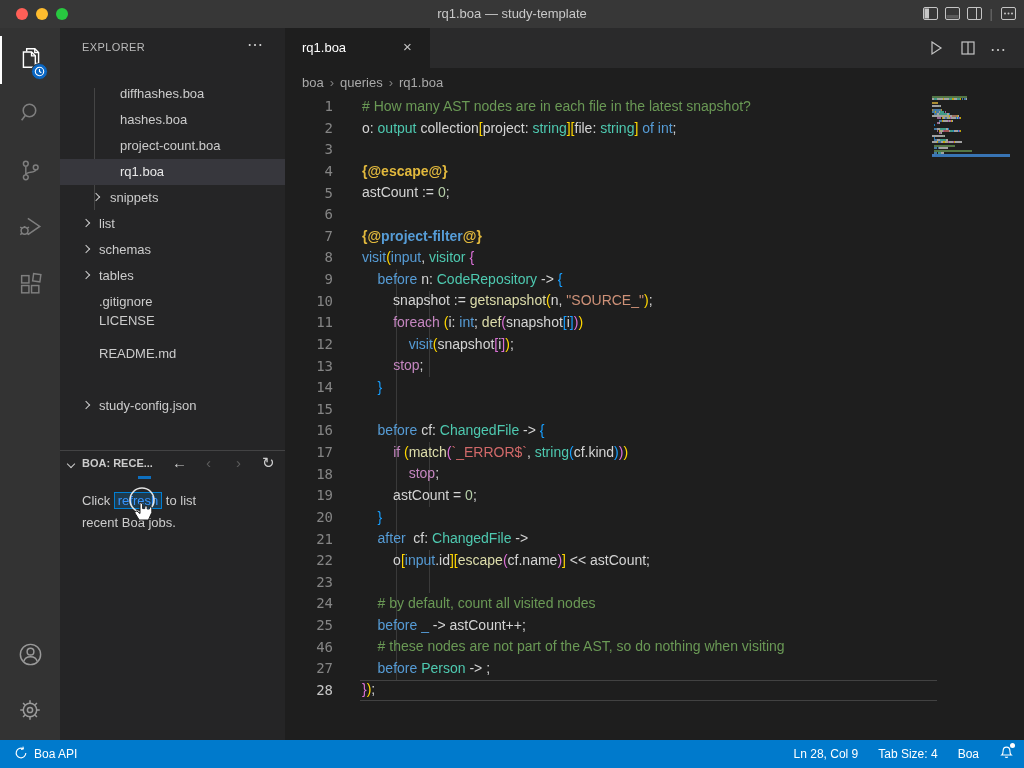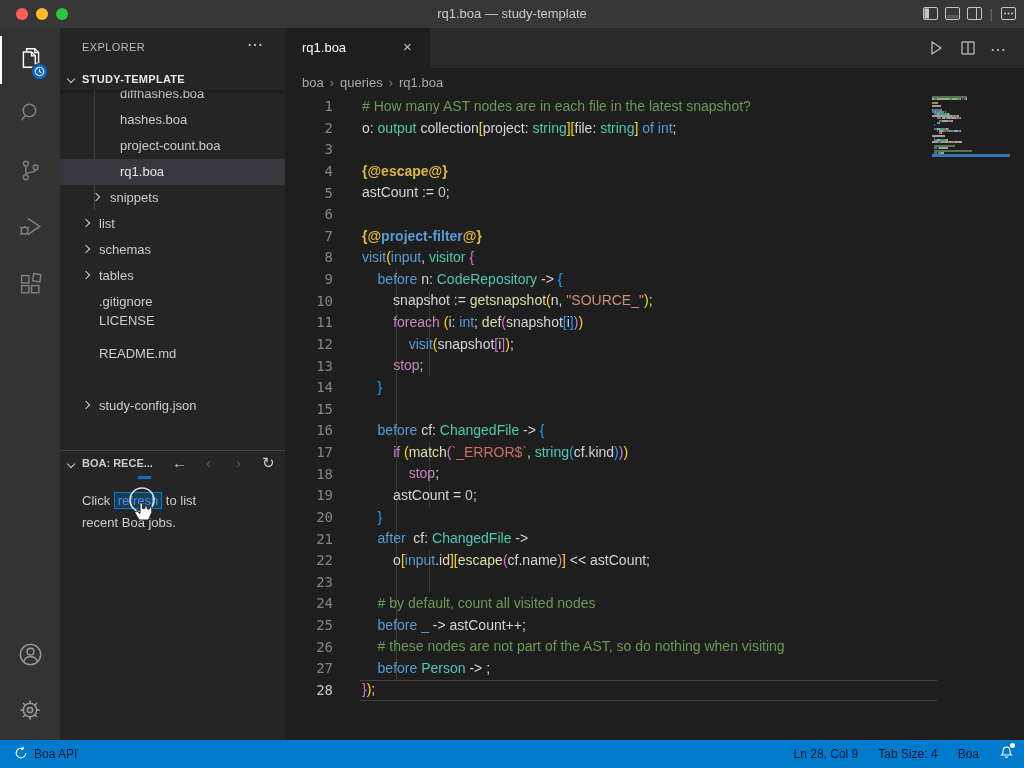--- a/index.html
+++ b/index.html
@@ -72,21 +72,21 @@
   .iguide { position:absolute; width:1px; background:#3a3a3a; }
   #curline { position:absolute; left:75px; width:577px; height:21.62px;
     border-top:1px solid #424242; border-bottom:1px solid #424242; }
   #minimap { position:absolute; left:647px; top:68px; width:80px; }
   .mm-line { height:2.15px; white-space:nowrap; overflow:hidden; }
   .mm-line span { display:inline-block; height:2px; vertical-align:top; }
   #mm-band { position:absolute; left:647px; width:78px; height:2.6px; background:#3a79bd; opacity:.95; }
 
   
   #statusbar { position:absolute; left:0; top:740px; width:1024px; height:28px; background:#007acc;
-    color:#0f172a; font-size:12px; }
+    color:#ffffff; font-size:12px; }
   #status-left { position:absolute; left:14px; top:0; height:28px; display:flex; align-items:center; gap:6px; }
   #status-right { position:absolute; right:10px; top:0; height:28px; display:flex; align-items:center; gap:20px; }
   .bell-wrap { position:relative; }
   .bell-dot { position:absolute; right:-1px; top:-2px; width:5px; height:5px; border-radius:50%; background:#ffffff; }
 </style>
 </head>
 <body>
 
 <div id="titlebar">
   <span class="tl" style="left:16px;background:#ff5f57"></span>
@@ -196,24 +196,20 @@
         <path d="M12 3 V5.8 M12 18.2 V21 M21 12 H18.2 M5.8 12 H3 M18.4 5.6 L16.4 7.6 M7.6 16.4 L5.6 18.4 M18.4 18.4 L16.4 16.4 M7.6 7.6 L5.6 5.6"></path>
       </svg>
     </span>
   </div>
 </div>
 
 <div id="sidebar">
   <div id="explorer-title">EXPLORER</div>
   <div id="explorer-more">⋯</div>
 
-  <div id="root-row">
-    <span class="chev down" style="position:absolute;left:8px;top:6px"></span>
-    <span id="root-label">STUDY-TEMPLATE</span>
-  </div>
 
   <div id="tree">
     <div id="tree-guide"></div>
   <div class="tree-row" style="top: -7px;">
         <span class="lbl" style="left: 60px;">diffhashes.boa</span>
       </div>
       <div class="tree-row" style="top: 19px;">
         <span class="lbl" style="left: 60px;">hashes.boa</span>
       </div>
       <div class="tree-row" style="top: 45px;">
@@ -324,21 +320,21 @@
       <div>16</div>
       <div>17</div>
       <div>18</div>
       <div>19</div>
       <div>20</div>
       <div>21</div>
       <div>22</div>
       <div>23</div>
       <div>24</div>
       <div>25</div>
-      <div>26</div>
+      <div>46</div>
       <div>27</div>
       <div class="ln-active">28</div>
     </div>
   <div id="code-lines"><div style="height: 21.62px;"><span style="color: rgb(106, 153, 85);"># How many AST nodes are in each file in the latest snapshot?</span></div><div style="height: 21.62px;"><span style="color: rgb(212, 212, 212);">o: </span><span style="color: rgb(78, 201, 176);">output</span><span style="color: rgb(212, 212, 212);"> collection</span><span style="color: rgb(255, 215, 0);">[</span><span style="color: rgb(212, 212, 212);">project: </span><span style="color: rgb(78, 201, 176);">string</span><span style="color: rgb(255, 215, 0);">]</span><span style="color: rgb(255, 215, 0);">[</span><span style="color: rgb(212, 212, 212);">file: </span><span style="color: rgb(78, 201, 176);">string</span><span style="color: rgb(255, 215, 0);">]</span><span style="color: rgb(212, 212, 212);"> </span><span style="color: rgb(86, 156, 214);">of</span><span style="color: rgb(212, 212, 212);"> </span><span style="color: rgb(86, 156, 214);">int</span><span style="color: rgb(212, 212, 212);">;</span></div><div style="height: 21.62px;">&nbsp;</div><div style="height: 21.62px;"><span class="bold" style="color: rgb(226, 185, 61);">{@escape@}</span></div><div style="height: 21.62px;"><span style="color: rgb(212, 212, 212);">astCount := </span><span style="color: rgb(181, 206, 168);">0</span><span style="color: rgb(212, 212, 212);">;</span></div><div style="height: 21.62px;">&nbsp;</div><div style="height: 21.62px;"><span class="bold" style="color: rgb(226, 185, 61);">{@</span><span class="bold" style="color: rgb(86, 156, 214);">project-filter</span><span class="bold" style="color: rgb(226, 185, 61);">@}</span></div><div style="height: 21.62px;"><span style="color: rgb(86, 156, 214);">visit</span><span style="color: rgb(255, 215, 0);">(</span><span style="color: rgb(86, 156, 214);">input</span><span style="color: rgb(212, 212, 212);">, </span><span style="color: rgb(78, 201, 176);">visitor</span><span style="color: rgb(212, 212, 212);"> </span><span style="color: rgb(218, 112, 214);">{</span></div><div style="height: 21.62px;"><span style="color: rgb(212, 212, 212);">    </span><span style="color: rgb(86, 156, 214);">before</span><span style="color: rgb(212, 212, 212);"> n: </span><span style="color: rgb(78, 201, 176);">CodeRepository</span><span style="color: rgb(212, 212, 212);"> -&gt; </span><span style="color: rgb(23, 159, 255);">{</span></div><div style="height: 21.62px;"><span style="color: rgb(212, 212, 212);">        snapshot := </span><span style="color: rgb(220, 220, 170);">getsnapshot</span><span style="color: rgb(255, 215, 0);">(</span><span style="color: rgb(212, 212, 212);">n, </span><span style="color: rgb(206, 145, 120);">"SOURCE_"</span><span style="color: rgb(255, 215, 0);">)</span><span style="color: rgb(212, 212, 212);">;</span></div><div style="height: 21.62px;"><span style="color: rgb(212, 212, 212);">        </span><span style="color: rgb(197, 134, 192);">foreach</span><span style="color: rgb(212, 212, 212);"> </span><span style="color: rgb(255, 215, 0);">(</span><span style="color: rgb(212, 212, 212);">i: </span><span style="color: rgb(86, 156, 214);">int</span><span style="color: rgb(212, 212, 212);">; </span><span style="color: rgb(220, 220, 170);">def</span><span style="color: rgb(218, 112, 214);">(</span><span style="color: rgb(212, 212, 212);">snapshot</span><span style="color: rgb(23, 159, 255);">[</span><span style="color: rgb(212, 212, 212);">i</span><span style="color: rgb(23, 159, 255);">]</span><span style="color: rgb(218, 112, 214);">)</span><span style="color: rgb(255, 215, 0);">)</span></div><div style="height: 21.62px;"><span style="color: rgb(212, 212, 212);">            </span><span style="color: rgb(86, 156, 214);">visit</span><span style="color: rgb(255, 215, 0);">(</span><span style="color: rgb(212, 212, 212);">snapshot</span><span style="color: rgb(218, 112, 214);">[</span><span style="color: rgb(212, 212, 212);">i</span><span style="color: rgb(218, 112, 214);">]</span><span style="color: rgb(255, 215, 0);">)</span><span style="color: rgb(212, 212, 212);">;</span></div><div style="height: 21.62px;"><span style="color: rgb(212, 212, 212);">        </span><span style="color: rgb(197, 134, 192);">stop</span><span style="color: rgb(212, 212, 212);">;</span></div><div style="height: 21.62px;"><span style="color: rgb(212, 212, 212);">    </span><span style="color: rgb(23, 159, 255);">}</span></div><div style="height: 21.62px;">&nbsp;</div><div style="height: 21.62px;"><span style="color: rgb(212, 212, 212);">    </span><span style="color: rgb(86, 156, 214);">before</span><span style="color: rgb(212, 212, 212);"> cf: </span><span style="color: rgb(78, 201, 176);">ChangedFile</span><span style="color: rgb(212, 212, 212);"> -&gt; </span><span style="color: rgb(23, 159, 255);">{</span></div><div style="height: 21.62px;"><span style="color: rgb(212, 212, 212);">        </span><span style="color: rgb(197, 134, 192);">if</span><span style="color: rgb(212, 212, 212);"> </span><span style="color: rgb(255, 215, 0);">(</span><span style="color: rgb(220, 220, 170);">match</span><span style="color: rgb(218, 112, 214);">(</span><span style="color: rgb(209, 105, 105);">`_ERROR$`</span><span style="color: rgb(212, 212, 212);">, </span><span style="color: rgb(78, 201, 176);">string</span><span style="color: rgb(23, 159, 255);">(</span><span style="color: rgb(212, 212, 212);">cf.kind</span><span style="color: rgb(23, 159, 255);">)</span><span style="color: rgb(218, 112, 214);">)</span><span style="color: rgb(255, 215, 0);">)</span></div><div style="height: 21.62px;"><span style="color: rgb(212, 212, 212);">            </span><span style="color: rgb(197, 134, 192);">stop</span><span style="color: rgb(212, 212, 212);">;</span></div><div style="height: 21.62px;"><span style="color: rgb(212, 212, 212);">        astCount = </span><span style="color: rgb(181, 206, 168);">0</span><span style="color: rgb(212, 212, 212);">;</span></div><div style="height: 21.62px;"><span style="color: rgb(212, 212, 212);">    </span><span style="color: rgb(23, 159, 255);">}</span></div><div style="height: 21.62px;"><span style="color: rgb(212, 212, 212);">    </span><span style="color: rgb(86, 156, 214);">after</span><span style="color: rgb(212, 212, 212);">  cf: </span><span style="color: rgb(78, 201, 176);">ChangedFile</span><span style="color: rgb(212, 212, 212);"> -&gt;</span></div><div style="height: 21.62px;"><span style="color: rgb(212, 212, 212);">        o</span><span style="color: rgb(255, 215, 0);">[</span><span style="color: rgb(86, 156, 214);">input</span><span style="color: rgb(212, 212, 212);">.id</span><span style="color: rgb(255, 215, 0);">]</span><span style="color: rgb(255, 215, 0);">[</span><span style="color: rgb(220, 220, 170);">escape</span><span style="color: rgb(218, 112, 214);">(</span><span style="color: rgb(212, 212, 212);">cf.name</span><span style="color: rgb(218, 112, 214);">)</span><span style="color: rgb(255, 215, 0);">]</span><span style="color: rgb(212, 212, 212);"> &lt;&lt; astCount;</span></div><div style="height: 21.62px;">&nbsp;</div><div style="height: 21.62px;"><span style="color: rgb(212, 212, 212);">    </span><span style="color: rgb(106, 153, 85);"># by default, count all visited nodes</span></div><div style="height: 21.62px;"><span style="color: rgb(212, 212, 212);">    </span><span style="color: rgb(86, 156, 214);">before</span><span style="color: rgb(212, 212, 212);"> </span><span style="color: rgb(86, 156, 214);">_</span><span style="color: rgb(212, 212, 212);"> -&gt; astCount++;</span></div><div style="height: 21.62px;"><span style="color: rgb(212, 212, 212);">    </span><span style="color: rgb(106, 153, 85);"># these nodes are not part of the AST, so do nothing when visiting</span></div><div style="height: 21.62px;"><span style="color: rgb(212, 212, 212);">    </span><span style="color: rgb(86, 156, 214);">before</span><span style="color: rgb(212, 212, 212);"> </span><span style="color: rgb(78, 201, 176);">Person</span><span style="color: rgb(212, 212, 212);"> -&gt; ;</span></div><div style="height: 21.62px;"><span style="color: rgb(218, 112, 214);">}</span><span style="color: rgb(255, 215, 0);">)</span><span style="color: rgb(212, 212, 212);">;</span></div></div>
   <div id="minimap">
       <div class="mm-line"><span style="width: 35px; background: rgb(106, 153, 85); opacity: 0.72;"></span></div>
       <div class="mm-line"><span style="width: 2px; background: rgb(212, 212, 212); opacity: 0.72;"></span><span style="width: 3px; background: rgb(78, 201, 176); opacity: 0.72;"></span><span style="width: 6px; background: rgb(212, 212, 212); opacity: 0.72;"></span><span style="width: 1px; background: rgb(255, 215, 0); opacity: 0.72;"></span><span style="width: 5px; background: rgb(212, 212, 212); opacity: 0.72;"></span><span style="width: 3px; background: rgb(78, 201, 176); opacity: 0.72;"></span><span style="width: 1px; background: rgb(255, 215, 0); opacity: 0.72;"></span><span style="width: 1px; background: rgb(255, 215, 0); opacity: 0.72;"></span><span style="width: 3px; background: rgb(212, 212, 212); opacity: 0.72;"></span><span style="width: 3px; background: rgb(78, 201, 176); opacity: 0.72;"></span><span style="width: 1px; background: rgb(255, 215, 0); opacity: 0.72;"></span><span style="width: 1px; background: transparent; opacity: 0.72;"></span><span style="width: 1px; background: rgb(86, 156, 214); opacity: 0.72;"></span><span style="width: 1px; background: transparent; opacity: 0.72;"></span><span style="width: 2px; background: rgb(86, 156, 214); opacity: 0.72;"></span><span style="width: 1px; background: rgb(212, 212, 212); opacity: 0.72;"></span></div>
       <div class="mm-line"></div>
       <div class="mm-line"><span style="width: 6px; background: rgb(226, 185, 61); opacity: 0.72;"></span></div>
       <div class="mm-line"><span style="width: 7px; background: rgb(212, 212, 212); opacity: 0.72;"></span><span style="width: 1px; background: rgb(181, 206, 168); opacity: 0.72;"></span><span style="width: 1px; background: rgb(212, 212, 212); opacity: 0.72;"></span></div>

